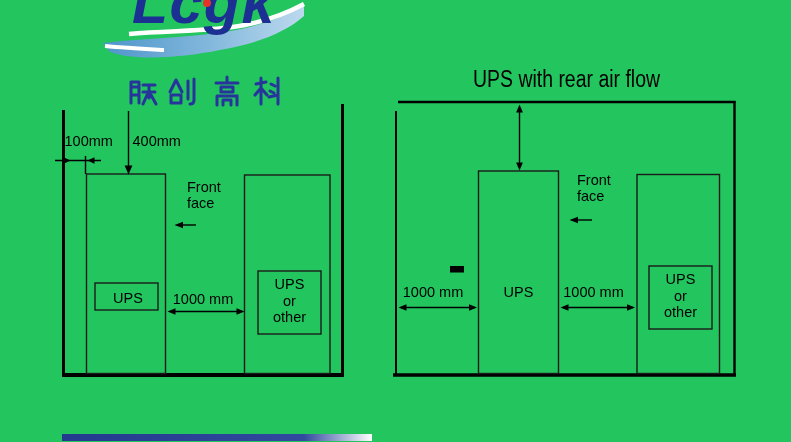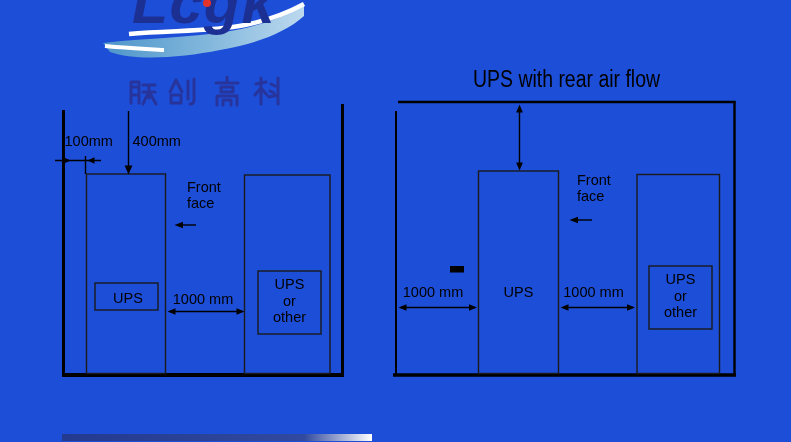--- a/index.html
+++ b/index.html
@@ -1,16 +1,16 @@
 <!DOCTYPE html>
 <html><head>
 <meta charset="utf-8">
 <style>
 html,body{margin:0;padding:0;background:#fff;}
-#page{position:relative;width:791px;height:442px;background:#1d4ed8;overflow:hidden;font-family:"Liberation Sans",sans-serif;}
+#page{position:relative;width:791px;height:442px;background:#22c55e;overflow:hidden;font-family:"Liberation Sans",sans-serif;}
 svg text{font-family:"Liberation Sans",sans-serif;}
 </style>
 </head>
 <body>
 <div id="page">
 <svg width="791" height="442" viewBox="0 0 791 442" style="position:absolute;left:0;top:0">
   <defs>
     <linearGradient id="sw" x1="0" y1="0" x2="1" y2="0">
       <stop offset="0" stop-color="#4e95ca"></stop>
       <stop offset="0.55" stop-color="#85b9dd"></stop>

